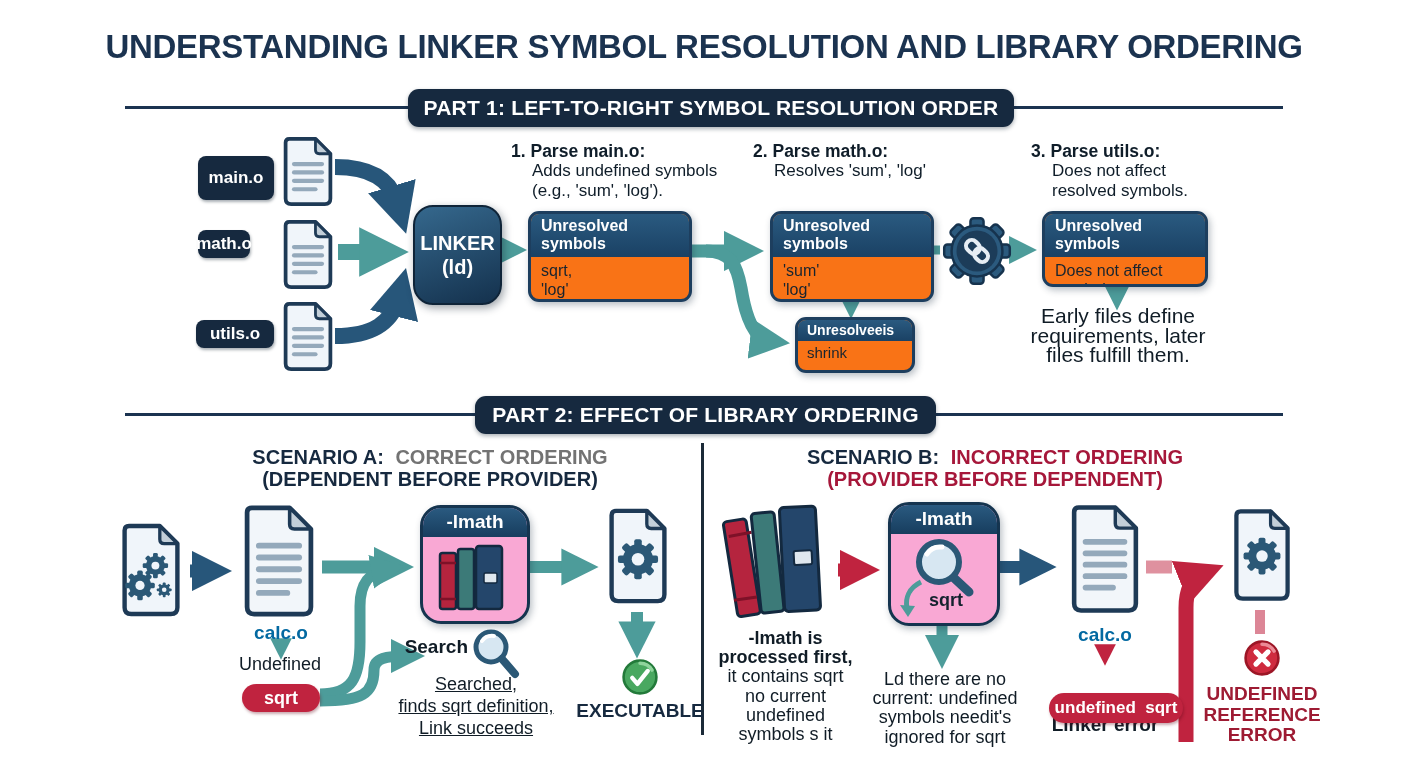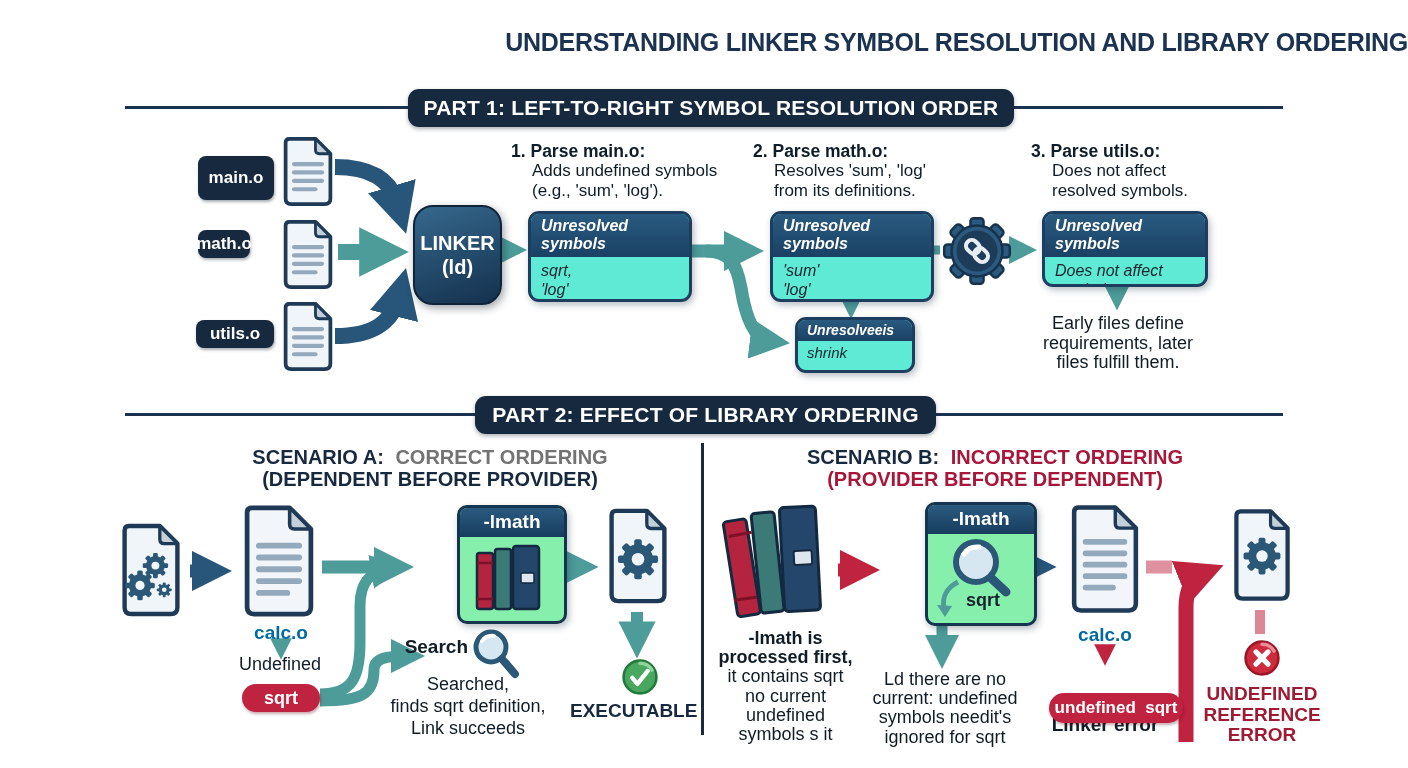--- a/index.html
+++ b/index.html
@@ -1,53 +1,53 @@
 <!DOCTYPE html>
 <html><head>
 <meta charset="utf-8">
 <style>
   html,body{margin:0;padding:0;background:#ffffff;}
   #canvas{position:relative;width:1408px;height:768px;background:#ffffff;overflow:hidden;
           font-family:"Liberation Sans","DejaVu Sans",sans-serif;color:#14222e;}
   .abs{position:absolute;}
   .hline{position:absolute;height:3px;background:#1b3350;}
   .vline{position:absolute;width:3px;background:#1b2a38;}
-  .title{position:absolute;left:0;right:0;text-align:right;font-size:25px;font-weight:700;
+  .title{position:absolute;left:0;right:0;text-align:center;font-size:33px;font-weight:700;
          color:#1b3350;letter-spacing:-.3px;}
   .band-pill{position:absolute;background:#16293f;color:#fff;border-radius:11px;display:flex;
              align-items:center;justify-content:center;font-weight:700;font-size:21px;
              letter-spacing:.2px;box-shadow:0 2px 4px rgba(10,25,40,.35);}
   .obj-pill{position:absolute;background:#16293f;color:#fff;border-radius:8px;display:flex;
             align-items:center;justify-content:center;font-weight:700;font-size:17px;
             box-shadow:1px 2px 3px rgba(10,25,40,.35);}
-  .sym-box{position:absolute;border:3px solid #1d3e5e;border-radius:11px;background:#5eead4;
-           overflow:hidden;box-shadow:2px 3px 7px rgba(20,40,60,.3);font-style:italic;}
+  .sym-box{position:absolute;border:3px solid #1d3e5e;border-radius:11px;background:#f97316;
+           overflow:hidden;box-shadow:2px 3px 7px rgba(20,40,60,.3);}
   .sym-box .hd{background:linear-gradient(#2a5a80,#1a4164);color:#fff;font-weight:700;
                font-size:16px;padding:3px 10px 4px;}
   .sym-box .bd{padding:4px 10px;font-size:16px;line-height:19px;color:#18242f;}
   .linker-box{position:absolute;border-radius:20px;background:linear-gradient(160deg,#35688d,#14314d);
               border:2px solid #0f2438;color:#fff;display:flex;flex-direction:column;align-items:center;
               justify-content:center;font-weight:700;font-size:20px;line-height:24px;
               box-shadow:2px 3px 8px rgba(10,25,40,.4);}
   .step{position:absolute;font-size:17px;line-height:20px;color:#0f1d29;width:240px;}
   .step .t{font-weight:700;font-size:17.5px;}
   .step .c{padding-left:21px;}
   .note{position:absolute;text-align:center;font-size:18px;color:#101c26;line-height:19.5px;}
   .note .b{font-weight:700;}
   .scen-title{position:absolute;text-align:center;font-size:20px;font-weight:700;line-height:21.5px;}
-  .lib-box{position:absolute;border:3px solid #15344f;border-radius:10px;background:#86efac;
-           overflow:hidden;box-shadow:2px 3px 7px rgba(20,40,60,.3);margin-left:37px;}
+  .lib-box{position:absolute;border:3px solid #15344f;border-radius:21px;background:#f9a8d4;
+           overflow:hidden;box-shadow:2px 3px 7px rgba(20,40,60,.3);}
   .lib-box .hd{background:linear-gradient(#2a5a80,#173d5e);color:#fff;font-weight:700;font-size:19px;
                text-align:center;padding:3px 0 4px;}
   .lib-box .bd{position:relative;height:calc(100% - 30px);}
   .red-pill{position:absolute;background:#c0233f;color:#fff;border-radius:16px;display:flex;
             align-items:center;justify-content:center;font-weight:700;font-size:18px;
             box-shadow:1px 2px 3px rgba(100,10,25,.35);white-space:pre;}
   .file-label{position:absolute;text-align:center;font-weight:700;font-size:19px;color:#0369a1;}
-  .result-label{position:absolute;text-align:left;font-weight:700;font-size:19px;color:#16293f;}
+  .result-label{position:absolute;text-align:center;font-weight:700;font-size:19px;color:#16293f;}
   .err-label{position:absolute;text-align:center;font-weight:700;font-size:19px;color:#9e1b33;line-height:20.5px;}
 </style>
 </head>
 <body>
 
 <div id="canvas">
 
   <svg class="abs" style="left:0;top:0;" width="1408" height="768" viewBox="0 0 1408 768">
     <defs>
       <marker id="ah-teal" viewBox="0 0 10 10" refX="5" refY="5" markerWidth="3.1" markerHeight="3.1" orient="auto-start-reverse">
@@ -150,21 +150,20 @@
   </div>
 
   <div class="step" style="left:511px;top:141px;">
     <div class="t">1. Parse main.o:</div>
     <div class="c">Adds undefined symbols</div>
     <div class="c">(e.g., 'sum', 'log').</div>
   </div>
   <div class="step" style="left:753px;top:141px;">
     <div class="t">2. Parse math.o:</div>
     <div class="c">Resolves 'sum', 'log'</div>
-    <div class="c">from its definitions.</div>
   </div>
   <div class="step" style="left:1031px;top:141px;">
     <div class="t">3. Parse utils.o:</div>
     <div class="c">Does not affect</div>
     <div class="c">resolved symbols.</div>
   </div>
 
   <div class="sym-box" style="left:528px;top:211px;width:158px;height:85px;">
     <div class="hd">Unresolved symbols</div>
     <div class="bd">
@@ -187,21 +186,21 @@
       <div>Does not affect</div>
       <div>symbols</div>
     </div>
   </div>
 
   <div class="sym-box" style="left:795px;top:317px;width:114px;height:50px;">
     <div class="hd" style="font-size:14px;padding:2px 9px 3px;">Unresolveeis</div>
     <div class="bd" style="font-size:15px;padding:2px 9px;">shrink</div>
   </div>
 
-  <div class="note" style="left:1020px;top:314px;width:196px;font-size:18px;">
+  <div class="note" style="left:1020px;top:306px;width:196px;font-size:21px;">
     <div>Early files define</div>
     <div>requirements, later</div>
     <div>files fulfill them.</div>
   </div>
 
   <div class="hline" style="left:125px;top:413px;width:1158px;"></div>
   <div class="band-pill" style="left:475px;top:396px;width:461px;height:38px;">PART 2: EFFECT OF LIBRARY ORDERING</div>
 
   <div class="vline" style="left:701px;top:443px;height:292px;"></div>
 
@@ -295,21 +294,21 @@
 
   <div class="note" style="left:398px;top:637px;width:70px;text-align:right;font-weight:700;font-size:19px;">
     <span>Search</span>
   </div>
   <svg class="abs" style="left:468px;top:626px;" width="56" height="62" viewBox="0 0 56 62">
     <circle cx="23" cy="21" r="15" fill="#d7e7f2" stroke="#2b5876" stroke-width="5"></circle>
     <path d="M14 15 Q18 9 26 10" fill="none" stroke="#ffffff" stroke-width="4" stroke-linecap="round"></path>
     <line x1="34" y1="33" x2="47" y2="48" stroke="#2b5876" stroke-width="8" stroke-linecap="round"></line>
   </svg>
 
-  <div class="note" style="left:358px;top:673px;width:220px;line-height:22px;">
+  <div class="note" style="left:366px;top:673px;width:220px;line-height:22px;text-decoration:underline;">
     <div>Searched,</div>
     <div>finds sqrt definition,</div>
     <div>Link succeeds</div>
   </div>
 
   <svg class="abs" style="left:621px;top:658px;" width="38" height="38" viewBox="0 0 44 44">
     <circle cx="22" cy="22" r="19" fill="#49a860" stroke="#237a3a" stroke-width="3"></circle>
     <path d="M22 6 A16 16 0 0 1 36 14" fill="none" stroke="#8fd49c" stroke-width="4" stroke-linecap="round"></path>
     <path d="M13 23 L19 30 L31 15" fill="none" stroke="#ffffff" stroke-width="5" stroke-linecap="round" stroke-linejoin="round"></path>
   </svg>

